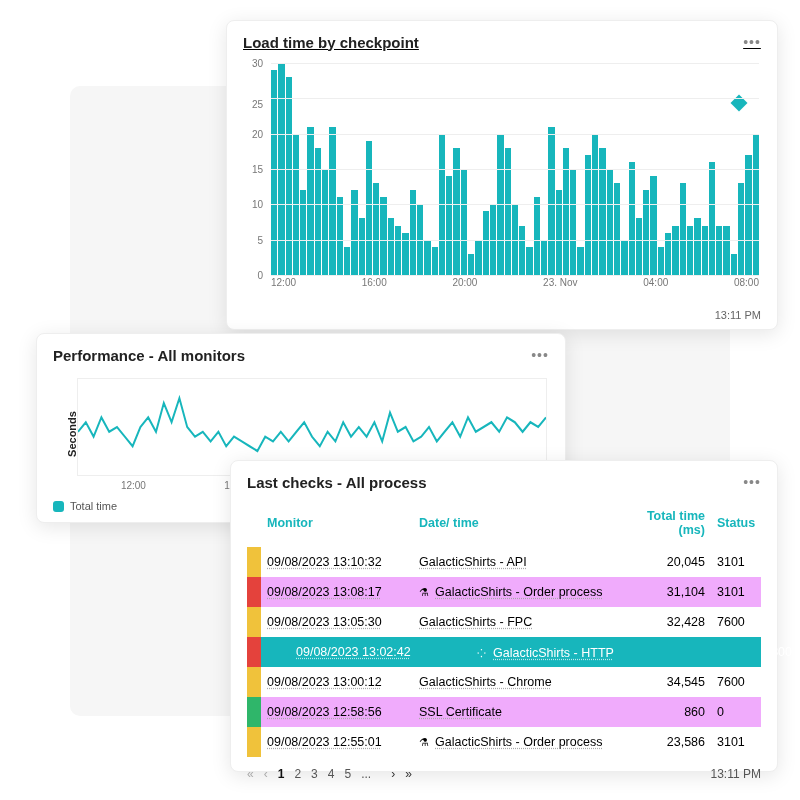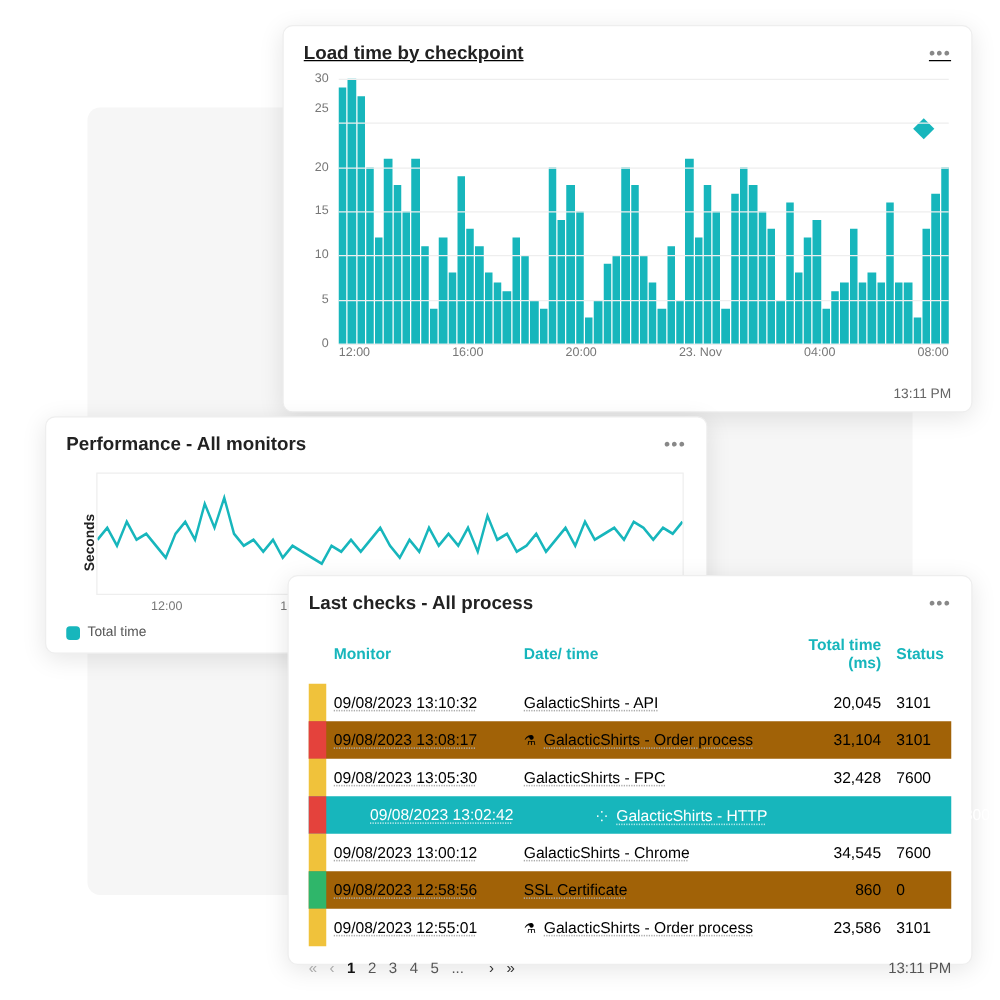--- a/index.html
+++ b/index.html
@@ -91,21 +91,21 @@
   .legend-swatch { width: 11px; height: 11px; border-radius: 3px; background: #17b6bc; }
 
   
   #card-checks { left: 230px; top: 460px; width: 548px; height: 312px; }
   .table { width: 100%; font-size: 12.5px; }
   .thead, .trow { display: grid; grid-template-columns: 14px 152px 208px 90px 68px; align-items: center; }
   .thead { color: #17b6bc; font-weight: 600; padding: 4px 0; }
   .thead .cell, .trow .cell { padding: 6px 6px; }
   .thead .cell.right, .trow .cell.right { text-align: right; }
   .trow { height: 30px; }
-  .trow.alt { background: #a16207; }
+  .trow.alt { background: #f0abfc; }
   .trow.highlight { background: #17b6bc; color: #fff; gap: 29px; }
   .status-box { width: 14px; height: 100%; }
   .c-yellow { background: #f0c23b; }
   .c-red { background: #e4423c; }
   .c-green { background: #2fb66a; }
   .cell.dotted { text-decoration: underline dotted #aaa; text-underline-offset: 2px; }
   .trow.highlight .cell.dotted { text-decoration-color: rgba(255,255,255,0.7); }
   .mini-icon { display:inline-block; width:12px; font-size:11px; margin-right:4px; }
   .pager-row {
     display: flex; align-items: center; justify-content: space-between;
@@ -128,21 +128,21 @@
     <div class="card-title">Load time by checkpoint</div>
     <div class="more-icon">•••</div>
   </div>
   <div class="chart-area1">
     <div class="y-axis1" id="yaxis1">
         <div class="y-tick1" style="top: 212px;">0</div>
         <div class="y-tick1" style="top: 176.667px;">5</div>
         <div class="y-tick1" style="top: 141.333px;">10</div>
         <div class="y-tick1" style="top: 106px;">15</div>
         <div class="y-tick1" style="top: 70.6667px;">20</div>
-        <div class="y-tick1" style="top: 24px;">25</div>
+        <div class="y-tick1" style="top: 41px;">25</div>
         <div class="y-tick1" style="top: 0px;">30</div>
       </div>
     <div class="bars-wrap" id="bars1">
         <div class="bar" style="height: 204.933px;"></div>
         <div class="bar" style="height: 212px;"></div>
         <div class="bar" style="height: 197.867px;"></div>
         <div class="bar" style="height: 141.333px;"></div>
         <div class="bar" style="height: 84.8px;"></div>
         <div class="bar" style="height: 148.4px;"></div>
         <div class="bar" style="height: 127.2px;"></div>

